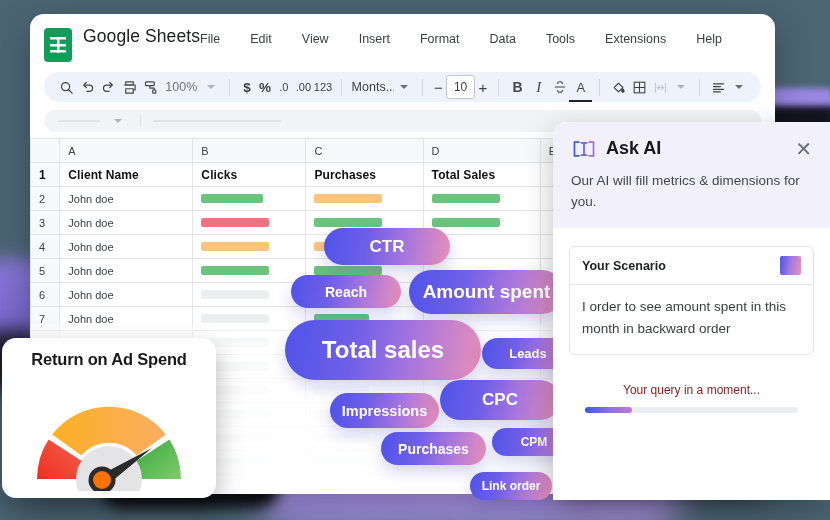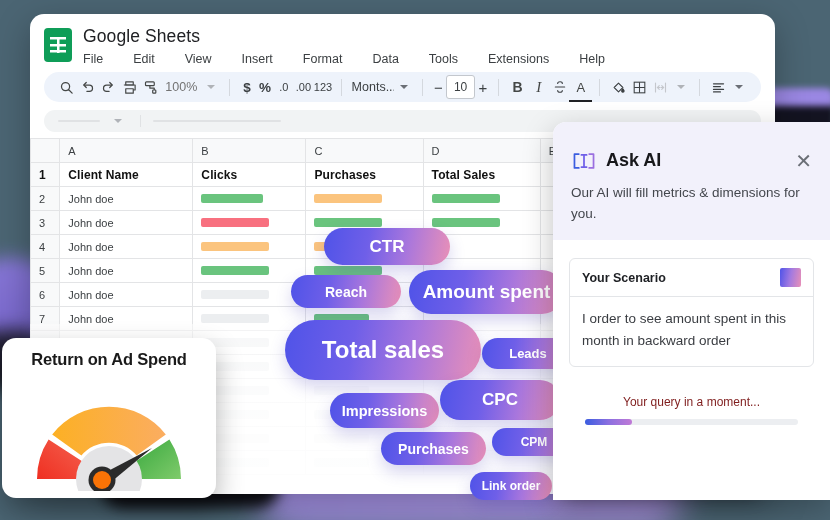--- a/index.html
+++ b/index.html
@@ -34,21 +34,21 @@
     background:#0f9d58; position:relative; flex:0 0 auto;
   }
   .sheets-logo:after{
     content:""; position:absolute; left:6px; top:9px; width:16px; height:16px;
     background:
       linear-gradient(#fff,#fff) 0 0/100% 2.5px no-repeat,
       linear-gradient(#fff,#fff) 0 6.5px/100% 2.5px no-repeat,
       linear-gradient(#fff,#fff) 0 13px/100% 2.5px no-repeat,
       linear-gradient(#fff,#fff) 7px 0/2.5px 100% no-repeat;
   }
-  .title-block{ display:flex; flex-direction:column; }
+  .title-block{ display:flex; flex-direction:row; }
   #doc-title { font-size:17.5px; color:#202124; letter-spacing:.1px; line-height:20px; }
   .menubar { display:flex; gap:30px; margin-top:6px; }
   .menubar span { font-size:12.5px; color:#3c4043; cursor:default; }
 
   
   .toolbar {
     margin:0 14px; height:30px; background:#eef3fb; border-radius:16px;
     display:flex; align-items:center; padding:0 12px; gap:0;
   }
   .tb { display:flex; align-items:center; justify-content:center; height:24px; color:#444746; font-size:13px; }
@@ -116,21 +116,21 @@
   .gauge-wrap{ display:flex; justify-content:center; margin-top:6px;}
 
   
   #ask-ai{
     position:absolute; left:553px; top:122px; width:277px; height:378px;
     background:#fff; border-radius:13px 0 0 0;
     box-shadow:0 10px 30px rgba(0,0,0,.25);
     overflow:hidden;
   }
   .ai-head{ background:#f2f1fb; padding:16px 18px 16px 18px; }
-  .ai-head-top{ display:flex; align-items:center;margin-top:12px; }
+  .ai-head-top{ display:flex; align-items:center; }
   .ai-icon{ width:26px; height:20px; margin-right:9px; }
   #ask-ai-title{ font-size:18px; font-weight:700; color:#18181b; }
   #ask-ai-close{ margin-left:auto; font-size:20px; color:#6b6f76; line-height:1; cursor:pointer; font-weight:300; }
   #ask-ai-sub{ margin-top:11px; font-size:13.5px; color:#44474d; line-height:21px; }
 
   .ai-body{ padding:18px 16px 16px 16px;}
   .scenario-box{ border:1px solid #e3e5e8; border-radius:6px; overflow:hidden; }
   .scenario-head{ display:flex; align-items:center; padding:9px 12px; border-bottom:1px solid #e3e5e8;}
   #scenario-label{ font-size:12.5px; font-weight:700; color:#1d1f23;}
   .scenario-swatch{ margin-left:auto; width:21px; height:19px; border-radius:2px; background:linear-gradient(100deg,#4f53e8,#a47ae0,#e990b7);}

